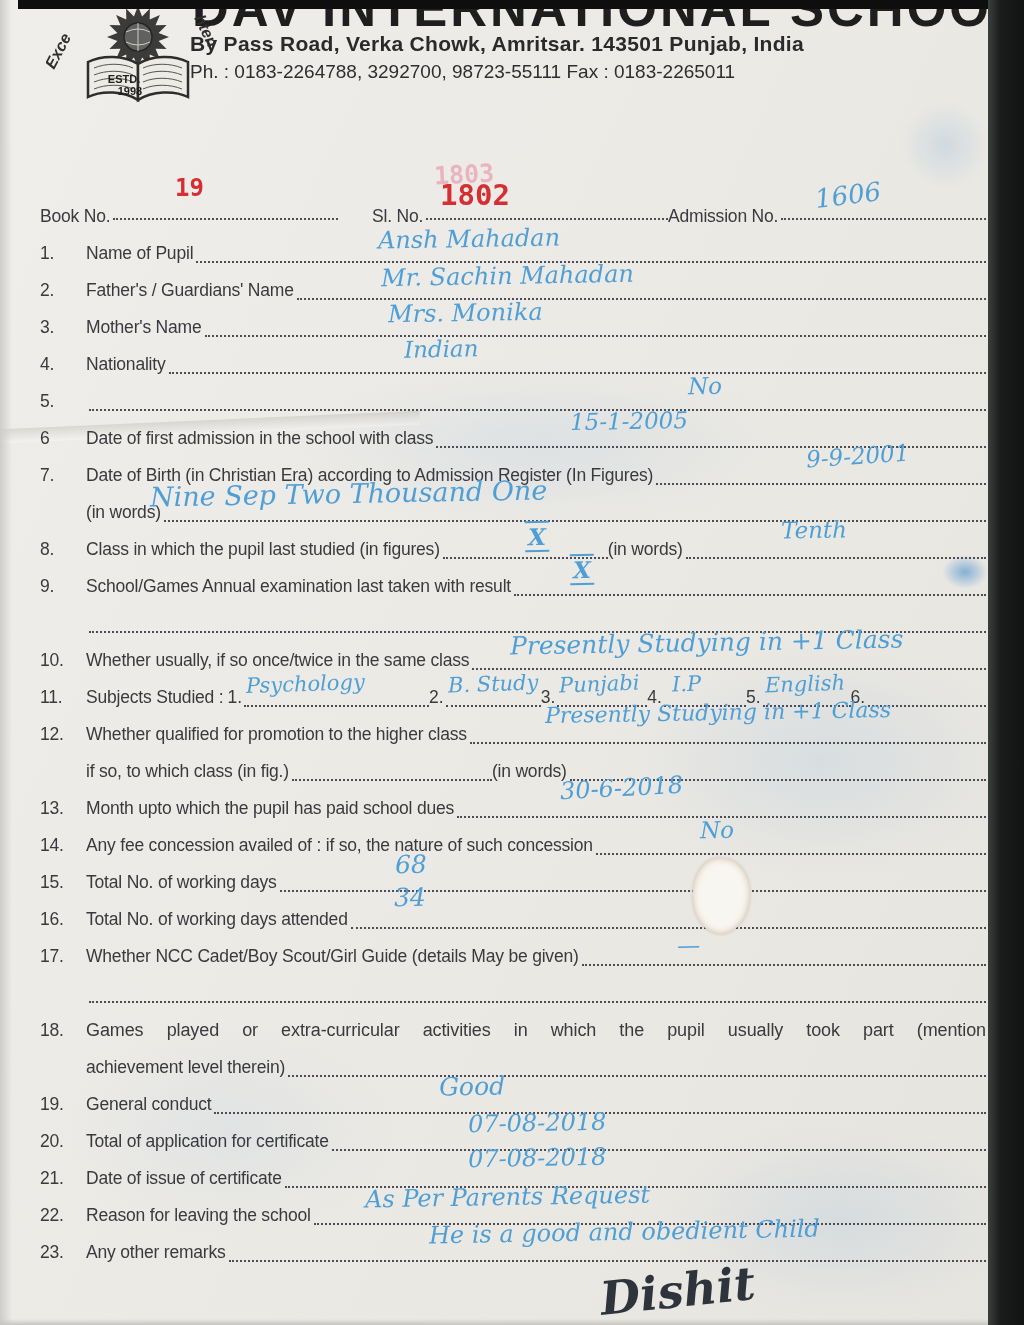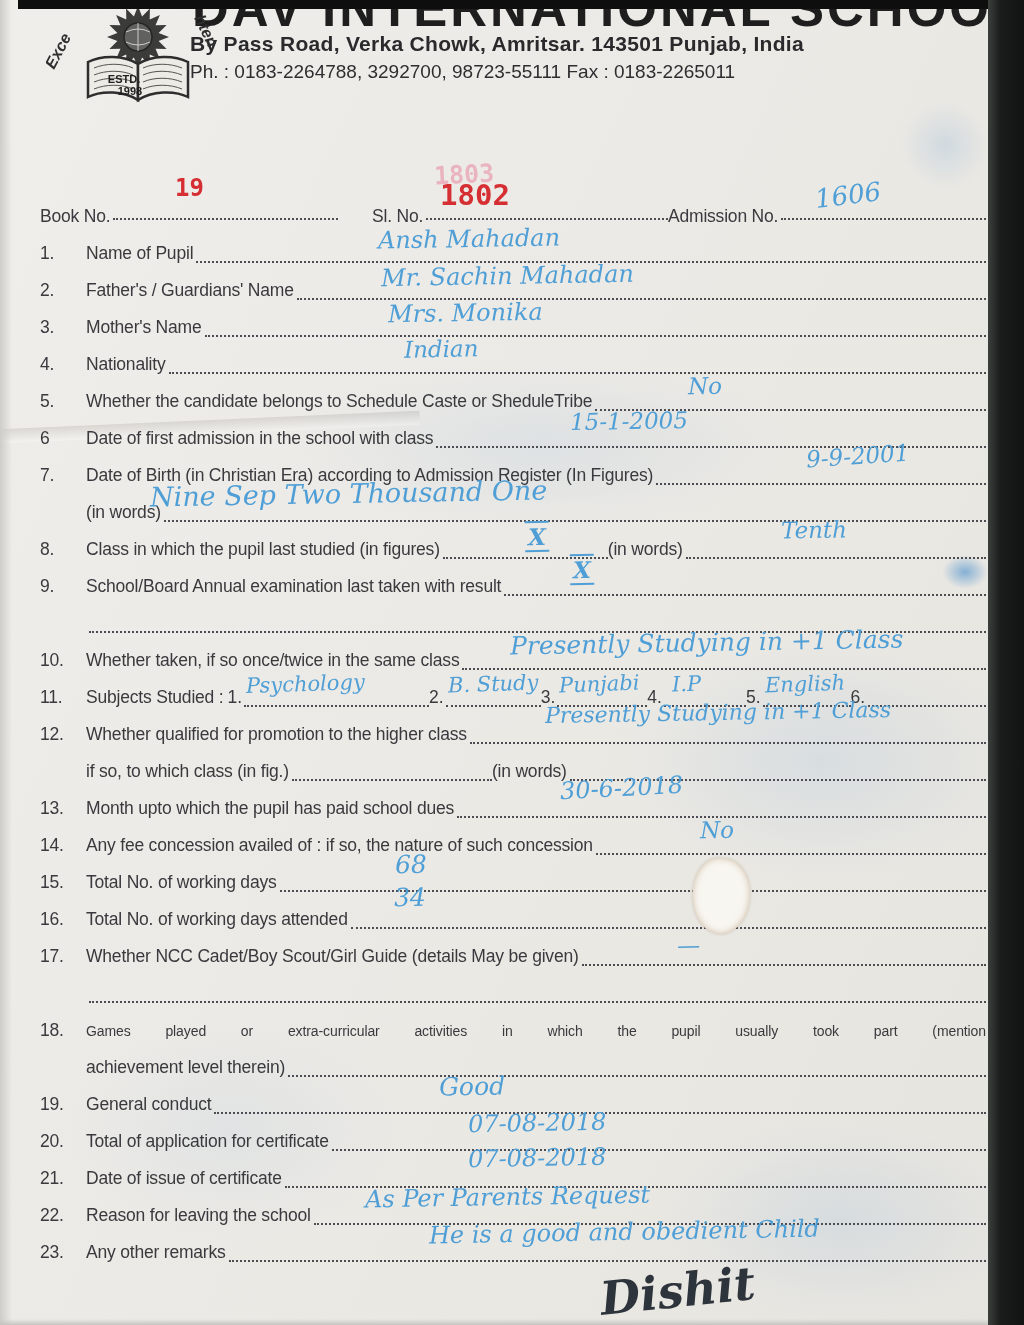--- a/index.html
+++ b/index.html
@@ -33,21 +33,21 @@
         font-size:30px;color:#2b2b2b;letter-spacing:1px;}
   .logo{position:absolute;left:46px;top:4px;z-index:6;}
   
   .form{position:absolute;top:196px;left:40px;right:38px;z-index:3;}
   .row{position:relative;display:flex;align-items:baseline;height:37px;box-sizing:border-box;padding-top:10px;}
   .num{width:46px;flex-shrink:0;font-size:17.5px;letter-spacing:-.2px;}
   .lbl{white-space:nowrap;font-size:17.5px;letter-spacing:-.2px;}
   .leader{flex:1;height:3px;border-bottom:2px dotted #4c4c52;align-self:flex-end;margin:0 0 7px 3px;}
   .leader.fixed{flex:none;}
   .mgroup{display:flex;align-items:flex-start;}
-  .jlbl{flex:1;font-size:14px;text-align:justify;text-align-last:justify;letter-spacing:-.1px;}
+  .jlbl{flex:1;font-size:18px;text-align:justify;text-align-last:justify;letter-spacing:-.1px;}
   
   .hw{position:absolute;top:-4px;font-family:"DejaVu Serif",serif;font-style:italic;
         color:#4f9fd6;font-size:23px;white-space:nowrap;z-index:5;transform:rotate(-1deg);}
   .stamp{font-family:"DejaVu Sans Mono",monospace;font-style:normal;font-weight:bold;
         color:#d62f33;transform:none;}
   .ghost{position:absolute;font-family:"DejaVu Sans Mono",monospace;font-weight:bold;
         color:rgba(228,105,135,.42);font-size:25px;transform:rotate(-3deg);z-index:2;}
   .xmark{border-top:2px solid #4f9fd6;border-bottom:2px solid #4f9fd6;padding:0 3px;font-weight:bold;}
   .subj .snum{font-size:17.5px;flex-shrink:0;}
   .sleader{position:relative;height:3px;border-bottom:2px dotted #4c4c52;align-self:flex-end;margin:0 0 7px 2px;flex-shrink:0;}
@@ -132,21 +132,20 @@
       <span class="hw" style="left:348px;top:-8px;font-size:24px">Mrs. Monika</span>
     </div>
     <div class="row">
       <span class="num">4.</span>
         <span class="lbl">Nationality</span>
         <span class="leader"></span>
       <span class="hw" style="left:364px;top:-8px">Indian</span>
     </div>
     <div class="row">
       <span class="num">5.</span>
-        <span class="lbl">Whether the candidate belongs to Schedule Caste or SheduleTribe</span>
         <span class="leader"></span>
       <span class="hw" style="left:648px;top:-8px">No</span>
     </div>
     <div class="row">
       <span class="num">6</span>
         <span class="lbl">Date of first admission in the school with class</span>
         <span class="leader"></span>
       <span class="hw" style="left:530px;top:-10px">15-1-2005</span>
     </div>
     <div class="row">
@@ -165,31 +164,31 @@
       <span class="num">8.</span>
         <span class="lbl">Class in which the pupil last studied (in figures)</span>
       <span class="leader fixed" style="width:165px"></span>
       <span class="lbl">(in words)</span>
         <span class="leader"></span>
       <span class="hw" style="left:485px;top:-6px"><span class="xmark">X</span></span>
       <span class="hw" style="left:741px;top:-12px">Tenth</span>
     </div>
     <div class="row">
       <span class="num">9.</span>
-        <span class="lbl">School/Board Annual examination last taken with result</span>
+        <span class="lbl">School/Games Annual examination last taken with result</span>
         <span class="leader"></span>
       <span class="hw" style="left:530px;top:-10px"><span class="xmark">X</span></span>
     </div>
     <div class="row">
       <span class="num"></span>
         <span class="leader"></span>
     </div>
     <div class="row">
       <span class="num">10.</span>
-        <span class="lbl">Whether taken, if so once/twice in the same class</span>
+        <span class="lbl">Whether usually, if so once/twice in the same class</span>
         <span class="leader"></span>
       <span class="hw" style="left:470px;top:-12px;font-size:25px">Presently Studying in +1 Class</span>
     </div>
     <div class="row subj">
       <span class="num">11.</span>
         <span class="lbl">Subjects Studied :</span>
       <span class="snum" style="margin-left:4px">1.</span>
       <span class="sleader" style="width:185px">
           <span class="shw">Psychology</span>
         </span>

